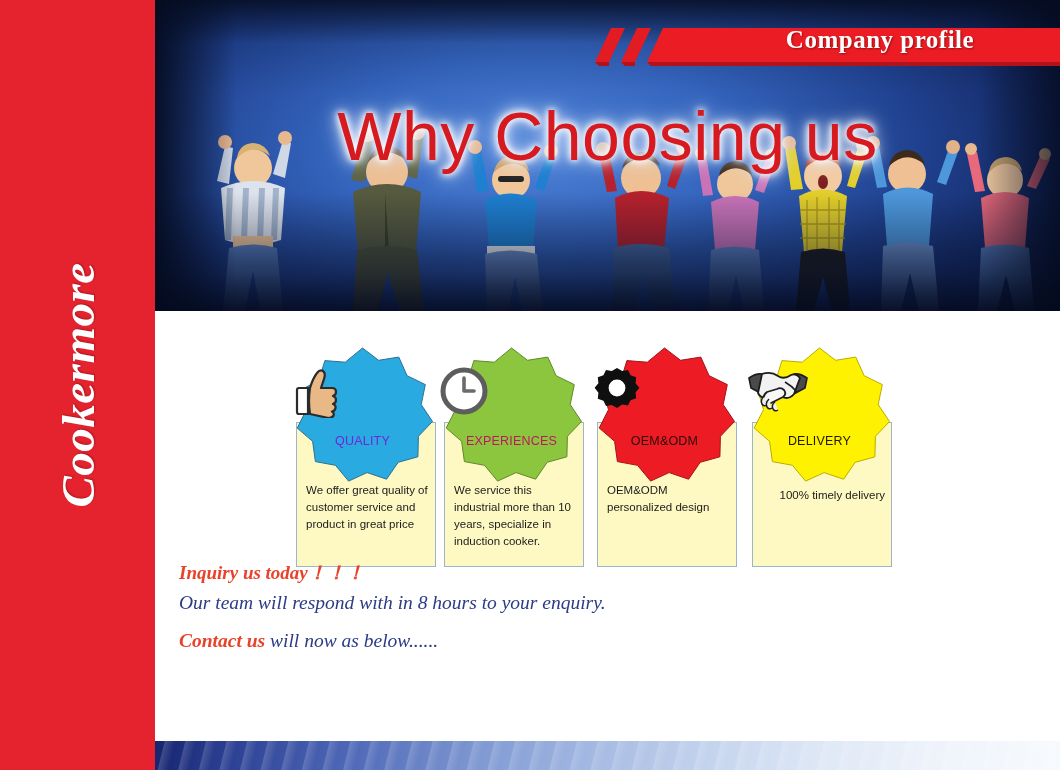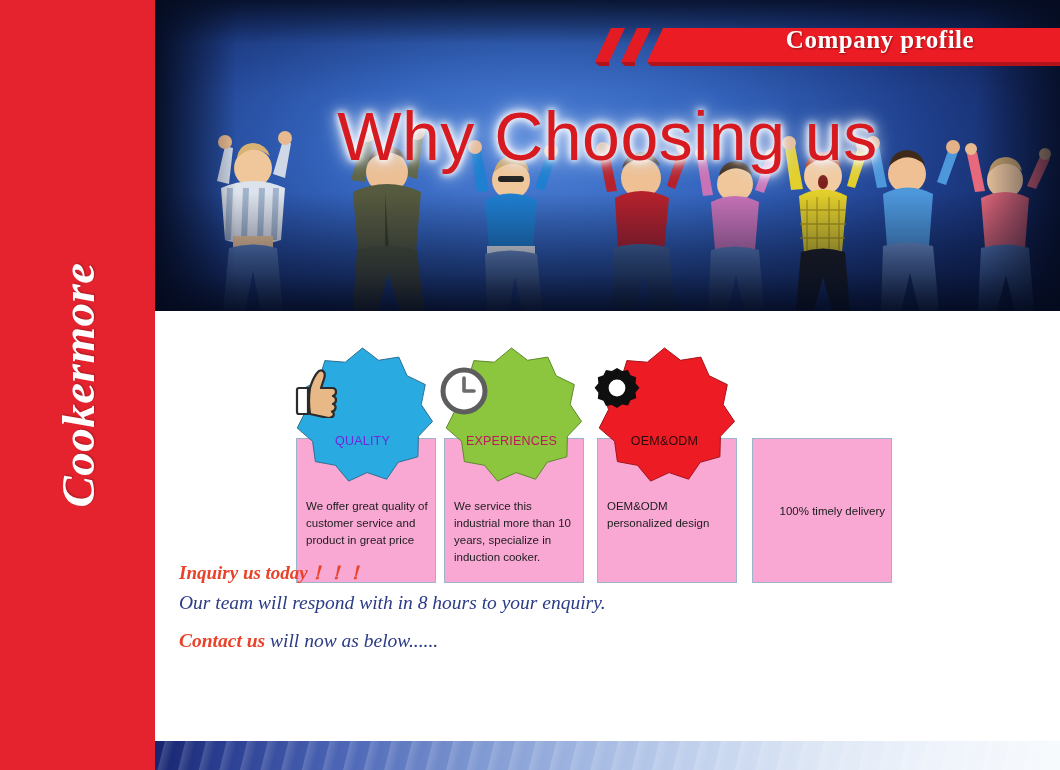--- a/index.html
+++ b/index.html
@@ -139,25 +139,25 @@
   
   #cards {
     position: absolute;
     left: 141px;
     top: 111px;
     width: 744px;
     height: 145px;
   }
   .card {
     position: absolute;
-    top: 16px;
+    top: 0;
     width: 140px;
     height: 145px;
     border: 1px solid #9db4cd;
-    background: #f9a8d4;
+    background: #fef9c3;
     box-sizing: border-box;
   }
   .card-0 { left: 0px; }
   .card-1 { left: 148px; padding-left: 16px; }
   .card-2 { left: 301px; }
   .card-3 { left: 456px; }
   .card-body {
     position: absolute;
     left: 9px;
     right: 6px;
@@ -455,20 +455,40 @@
             <path fill="#0f0f0f" d="M25,2 l5.2,3.0 l5.8,-1.0 l2.6,5.3 l5.6,2.0 l-0.6,5.9 l3.8,4.6 l-3.8,4.6 l0.6,5.9 l-5.6,2.0 l-2.6,5.3 l-5.8,-1.0 L25,42 l-5.2,-3.0 l-5.8,1.0 l-2.6,-5.3 l-5.6,-2.0 l0.6,-5.9 L2.6,21.8 l3.8,-4.6 l-0.6,-5.9 l5.6,-2.0 l2.6,-5.3 l5.8,1.0 Z"></path>
             <circle cx="25" cy="22" r="8.4" fill="#ffffff"></circle>
           </svg>
         </div>
         <div class="badge-label">OEM&amp;ODM</div>
       </div>
 
       <div class="card card-3">
         <div class="card-body">100% timely  delivery</div>
       </div>
+      <div class="badge" id="badge-3">
+        <svg width="145" height="145" viewBox="0 0 145 145">
+          <polygon fill="#fff200" stroke="#b9ad00" stroke-width="1" points="72.5,4 88.6,16.3 108.8,13.1 117.1,31.7 135.3,40.6 131.2,60.6 142.5,77.5 128.4,92.3 127.9,112.8 108.2,118.3 96.6,135.2 77.1,128.6 58.6,137.1 45.5,121.3 25.4,117.6 22.6,97.3 7.2,84 16.5,65.7 10.8,46.1 28.9,36.2 34.9,16.6 55.3,18.2"></polygon>
+        </svg>
+        <div class="badge-icon">
+          <svg width="62" height="48" viewBox="0 0 62 48">
+            <path d="M2 12 q7 -5 13 -4 l10 9 l-8 12 l-13 -7 Z" fill="#4a4a4a" stroke="#1c1c1c" stroke-width="1.6"></path>
+            <path d="M60 12 q-7 -5 -13 -4 l-10 9 l8 12 l13 -7 Z" fill="#4a4a4a" stroke="#1c1c1c" stroke-width="1.6"></path>
+            <path d="M15 8 q9 -3 16 2 q6 4 13 -1 q5 -2 9 3 l-6 16 q-5 6 -12 3 l-6 -5 l-9 5 q-6 2 -9 -4 Z" fill="#f2f2f2" stroke="#1c1c1c" stroke-width="1.8" stroke-linejoin="round"></path>
+            <path d="M20 26 q-5 4 -3 9 q2 4 7 2 l12 -6 q4 -3 1 -7 q-3 -3 -7 -1 Z" fill="#f7f7f7" stroke="#1c1c1c" stroke-width="1.8" stroke-linejoin="round"></path>
+            <g stroke="#1c1c1c" stroke-width="1.5" fill="#efefef">
+              <path d="M17 30 q-4 4 -2 8 q2 3 5 1"></path>
+              <path d="M22 33 q-4 4 -2 8 q2 3 5 1"></path>
+              <path d="M28 36 q-4 3 -2 7 q2 3 5 1"></path>
+            </g>
+            <path d="M38 16 q7 4 12 10" fill="none" stroke="#1c1c1c" stroke-width="1.6"></path>
+          </svg>
+        </div>
+        <div class="badge-label">DELIVERY</div>
+      </div>
     </div>
 
     <div id="closing">
       <div class="close-line" id="close-0">Inquiry us today！！！</div>
       <div class="close-line" id="close-1">Our team will respond with in 8 hours to your enquiry.</div>
       <div class="close-line" id="close-2"><span class="accent">Contact us</span><span> will now as below......</span></div>
     </div>
 
   </div>
 

